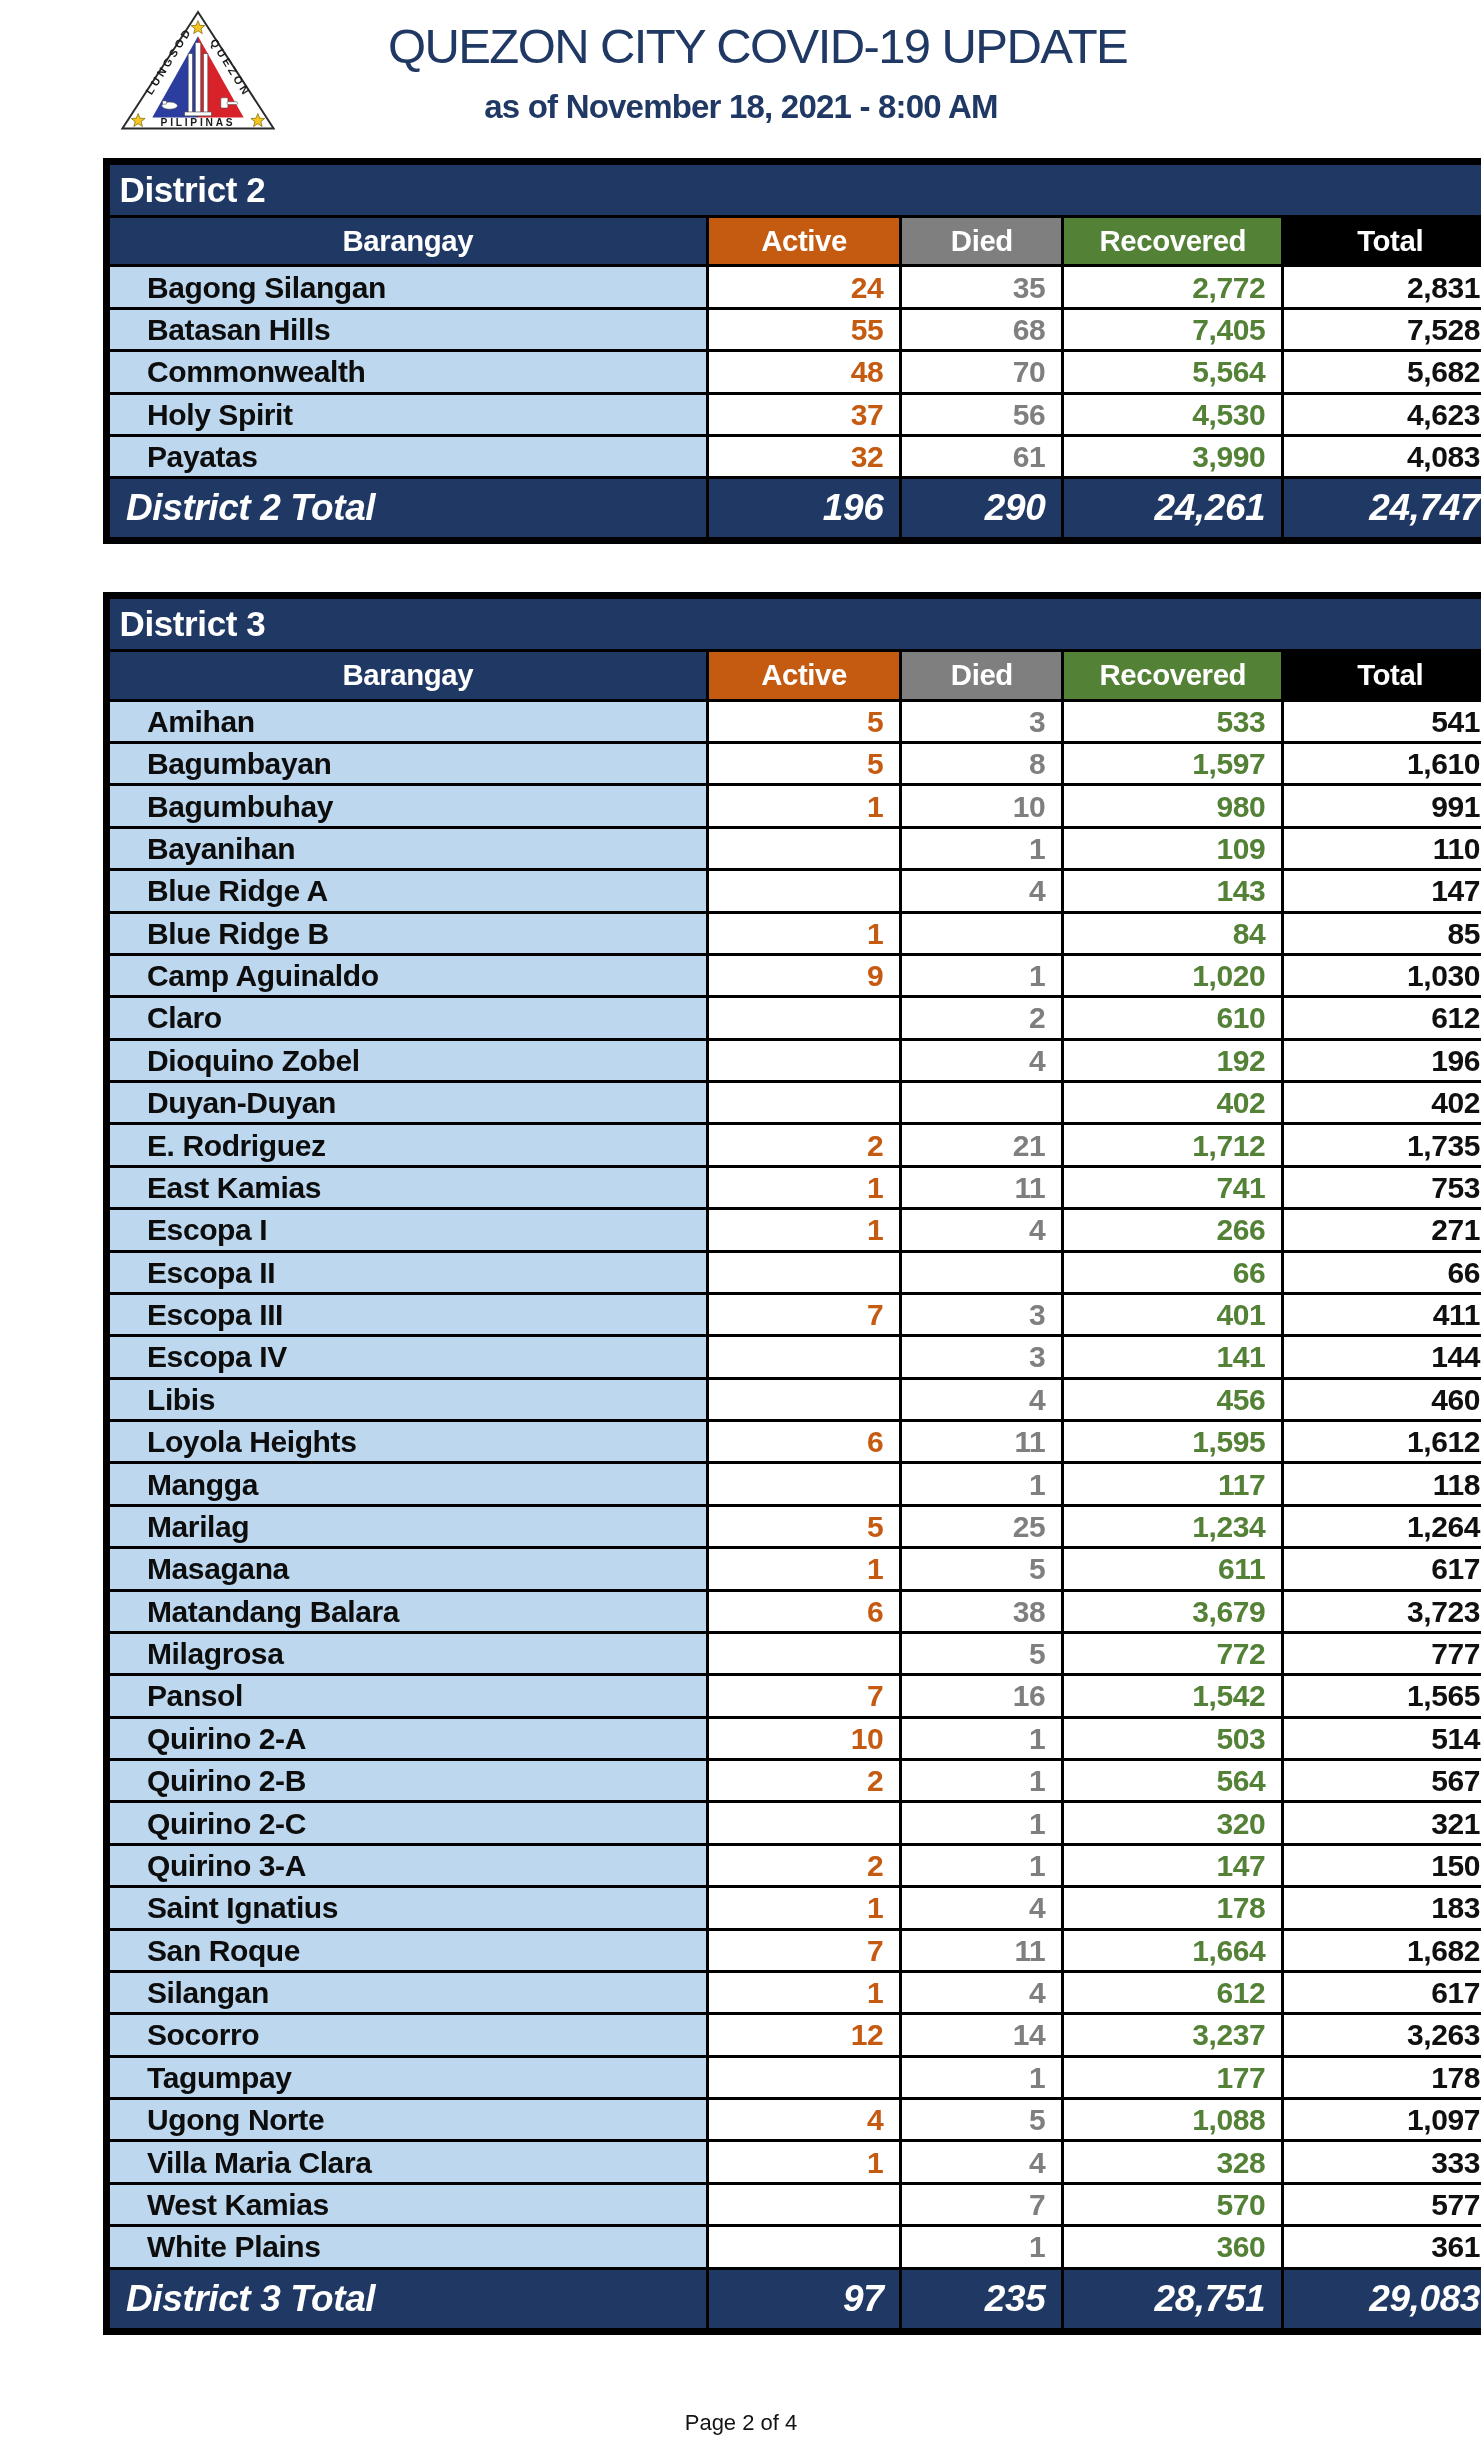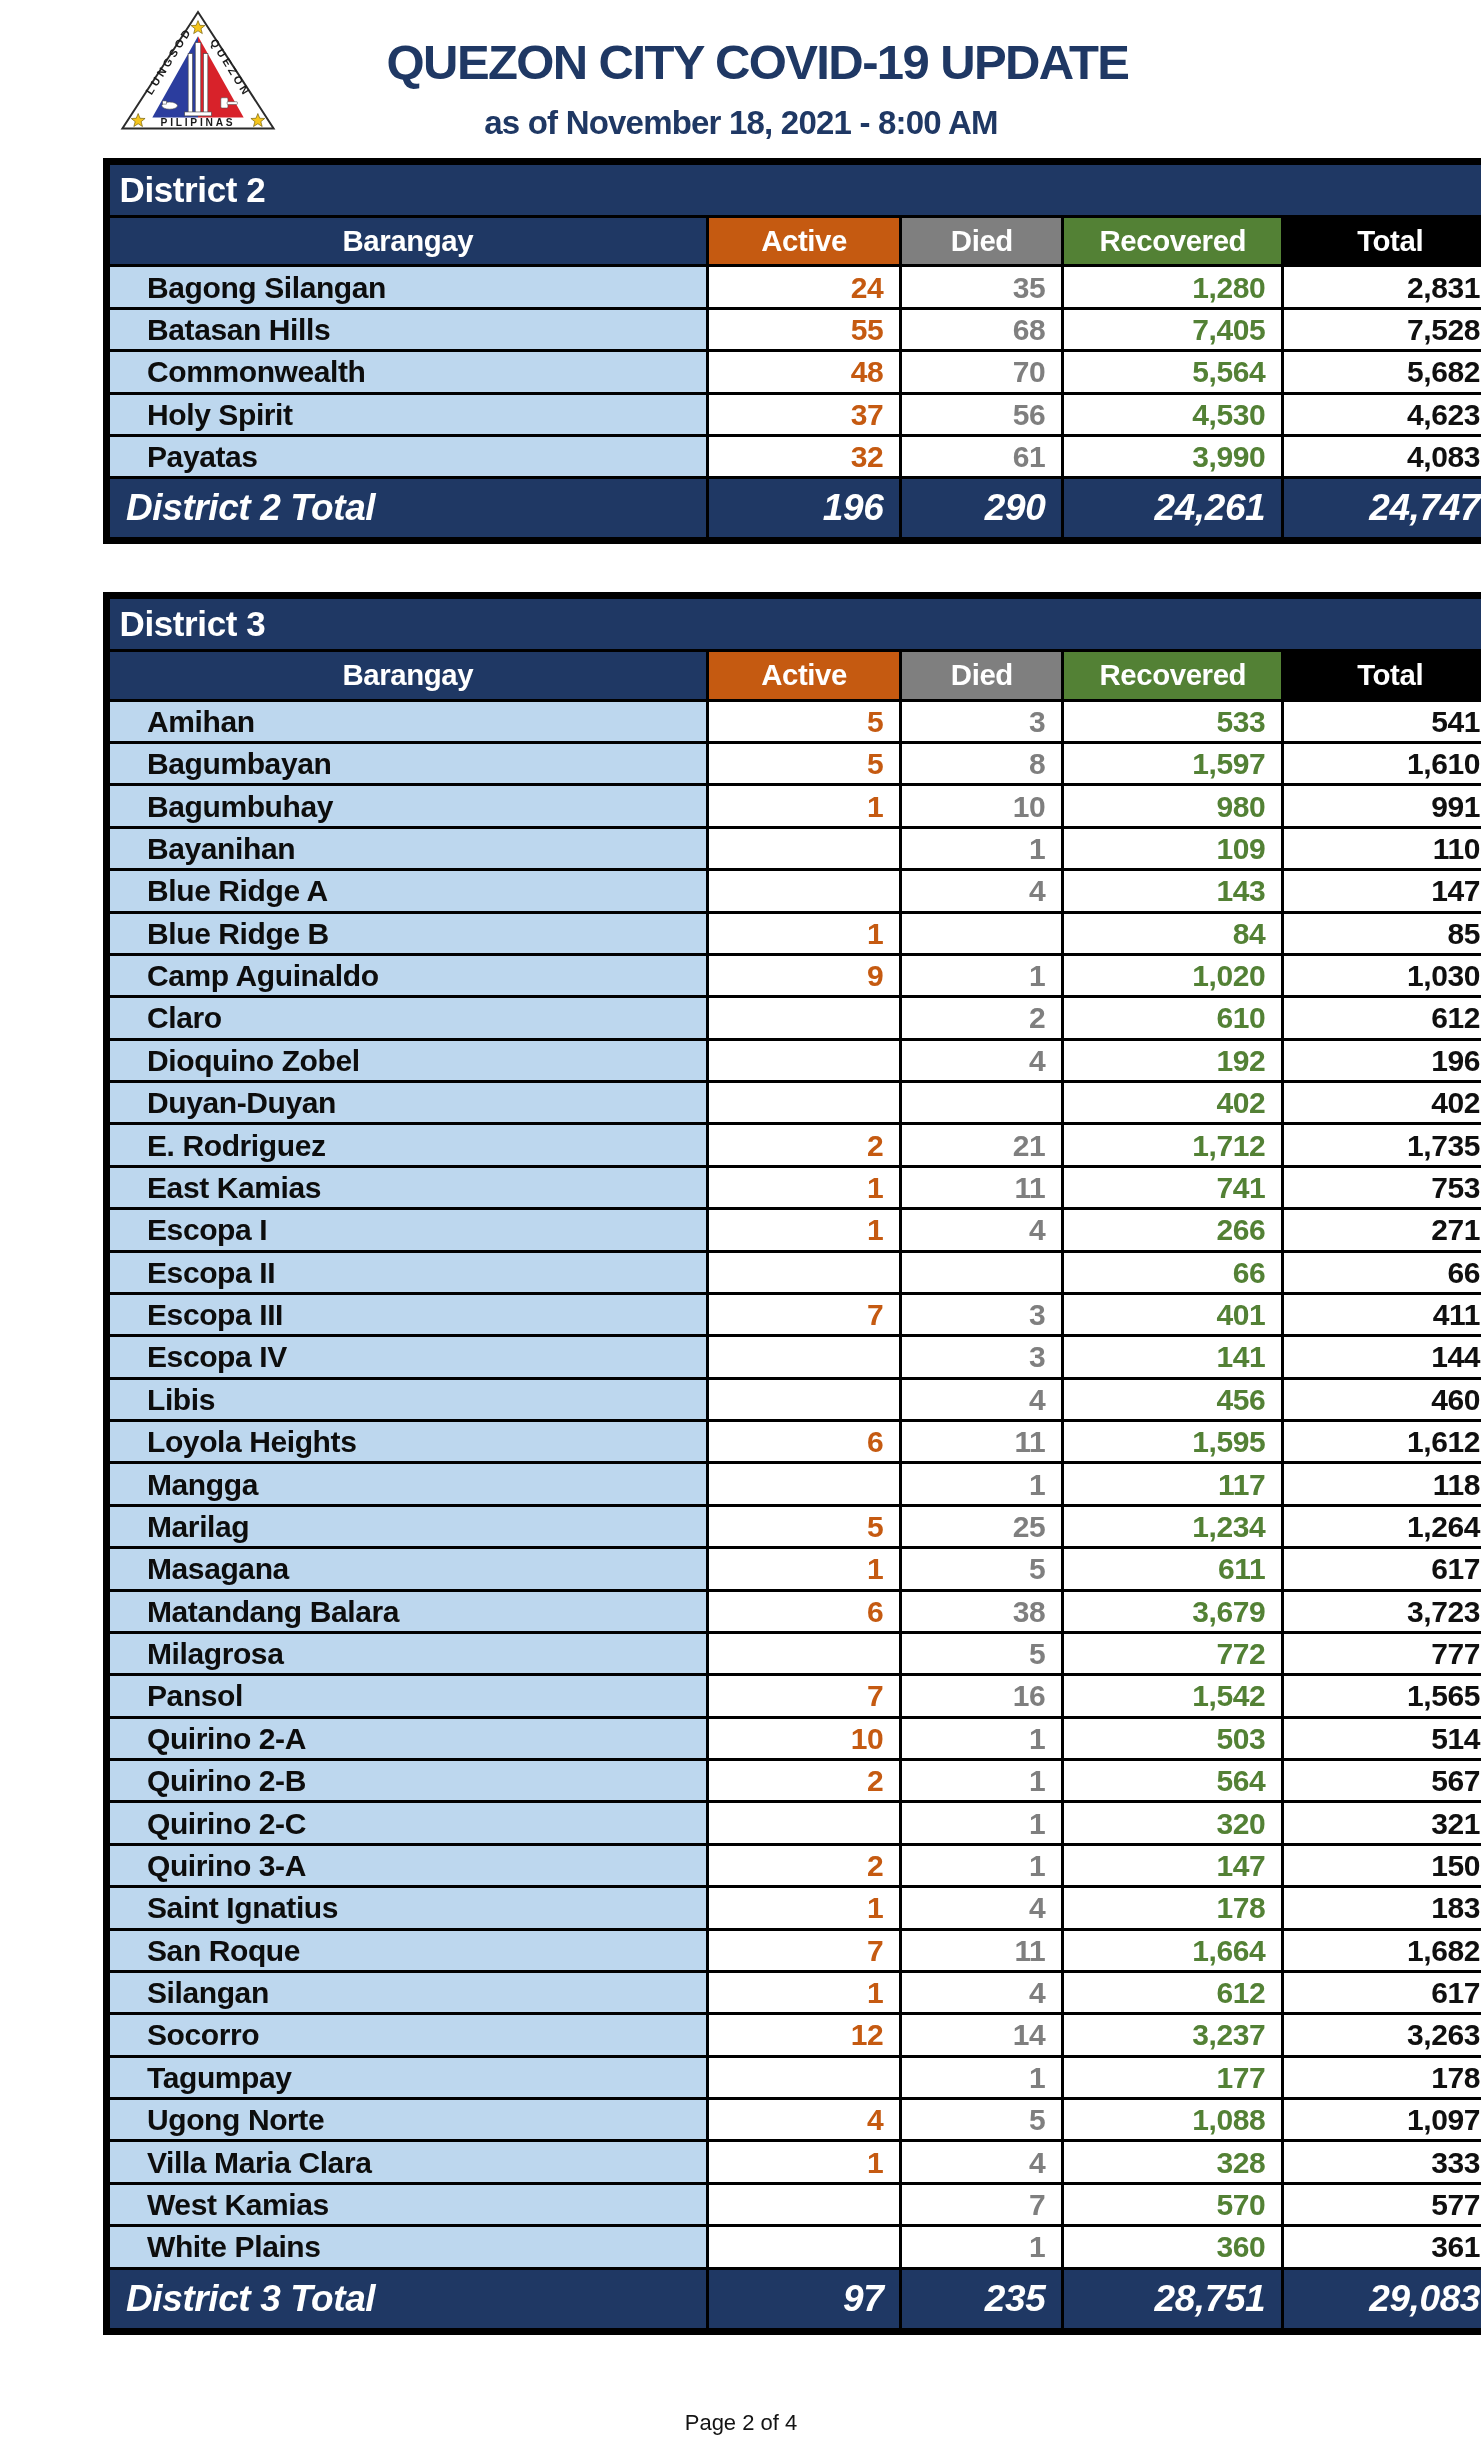--- a/index.html
+++ b/index.html
@@ -16,22 +16,22 @@
     width:1482px;height:2462px;
     background:#ffffff;
     font-family:"Liberation Sans", sans-serif;
     position:relative;
   }
   
   .page-header{position:relative;height:158px;}
   .logo{position:absolute;left:116px;top:8px;width:164px;height:126px;}
   .titles{text-align:center;padding-top:21px;}
   .main-title{
-    margin:16px;color:var(--navy);
-    font-size:49px;font-weight:bold;letter-spacing:-1.6px;
+    margin:0;color:var(--navy);
+    font-size:49px;font-weight:normal;letter-spacing:-1.6px;
     line-height:1.05;
     padding-left:33px;
   }
   .sub-title{
     margin:16px 0 0 0;color:var(--navy);
     font-size:33px;font-weight:bold;letter-spacing:-0.8px;
   }
   
   .content{margin:0 97px 0 103px;}
   section.district{margin-bottom:48px;}
@@ -146,21 +146,21 @@
             <th class="h2">Died</th>
             <th class="h3">Recovered</th>
             <th class="h4">Total</th>
           </tr>
       </thead>
       <tbody>
           <tr>
             <td class="c0">Bagong Silangan</td>
             <td class="c1">24</td>
             <td class="c2">35</td>
-            <td class="c3">1,280</td>
+            <td class="c3">2,772</td>
             <td class="c4">2,831</td>
           </tr>
           <tr>
             <td class="c0">Batasan Hills</td>
             <td class="c1">55</td>
             <td class="c2">68</td>
             <td class="c3">7,405</td>
             <td class="c4">7,528</td>
           </tr>
           <tr>

